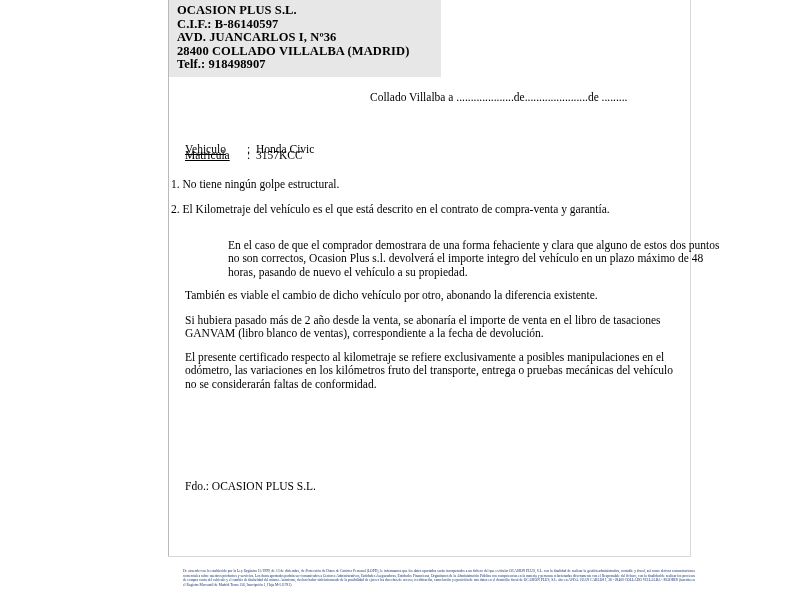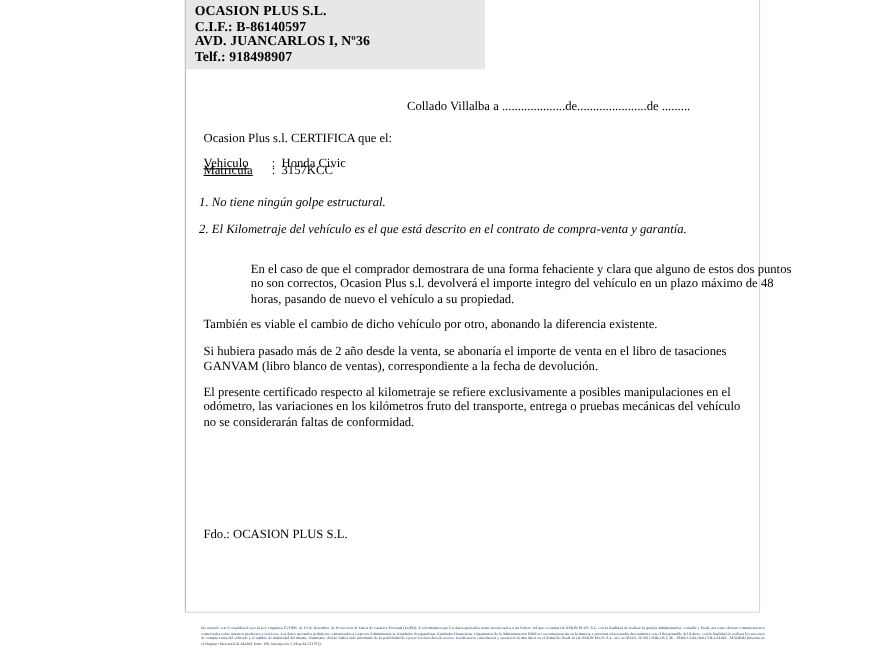--- a/index.html
+++ b/index.html
@@ -87,24 +87,23 @@
   .field-row .lbl {
     display: inline-block;
     width: 62px;
     text-decoration: underline;
   }
   .row-vehiculo { top: 143px; }
   .row-matricula { top: 149px; }
 
   .point {
     position: absolute;
-    left: 181px;
+    left: 171px;
     font-size: 11.5px;
     white-space: nowrap;
-    font-style: italic;
   }
   .point-1 { top: 178px; }
   .point-2 { top: 203px; }
 
   .para {
     position: absolute;
     left: 185px;
     width: 500px;
     font-size: 11.5px;
     line-height: 13.4px;
@@ -141,26 +140,26 @@
 <div class="page">
 
   <div class="frame-left"></div>
   <div class="frame-right"></div>
   <div class="frame-bottom"></div>
 
   <div class="letterhead">
     <div>OCASION PLUS S.L.</div>
     <div>C.I.F.: B-86140597</div>
     <div>AVD. JUANCARLOS I, Nº36</div>
+    <div>28400 COLLADO VILLALBA (MADRID)</div>
     <div>Telf.: 918498907</div>
   </div>
 
   <div class="place-line">Collado Villalba a ....................de......................de .........</div>
 
-  <div class="certifica">Ocasion Plus s.l. CERTIFICA que el:</div>
 
   <div class="field-row row-vehiculo">
     <span class="lbl">Vehiculo</span><span>:</span>&nbsp; <span>Honda Civic</span>
   </div>
 
   <div class="field-row row-matricula">
     <span class="lbl">Matricula</span><span>:</span>&nbsp; <span>3157KCC</span>
   </div>
 
   <div class="point point-1">1. No tiene ningún golpe estructural.</div>

